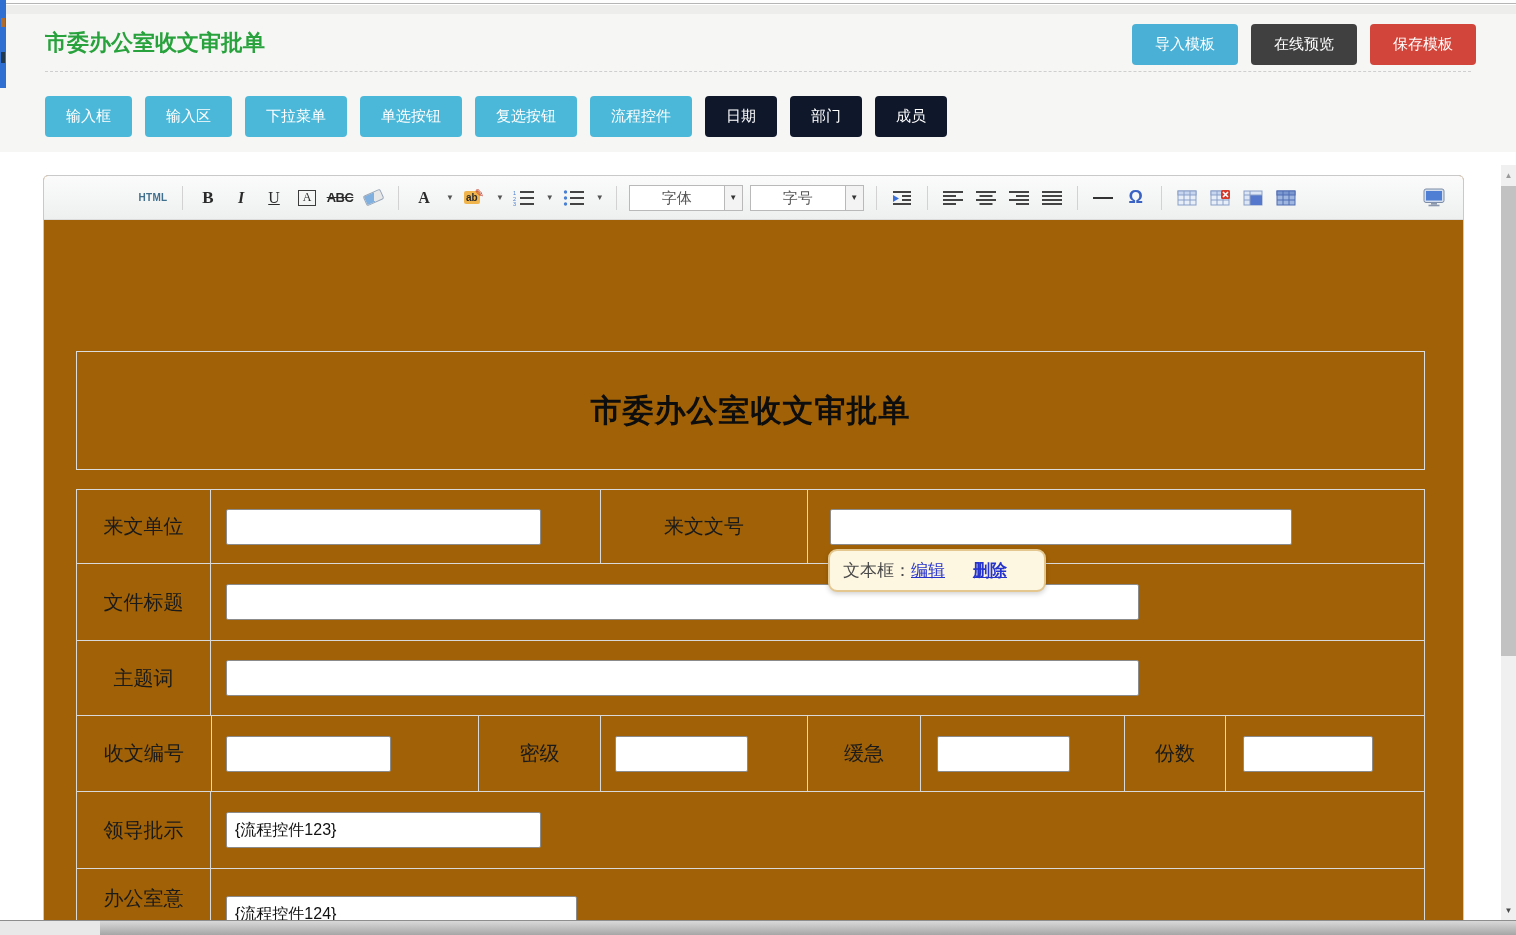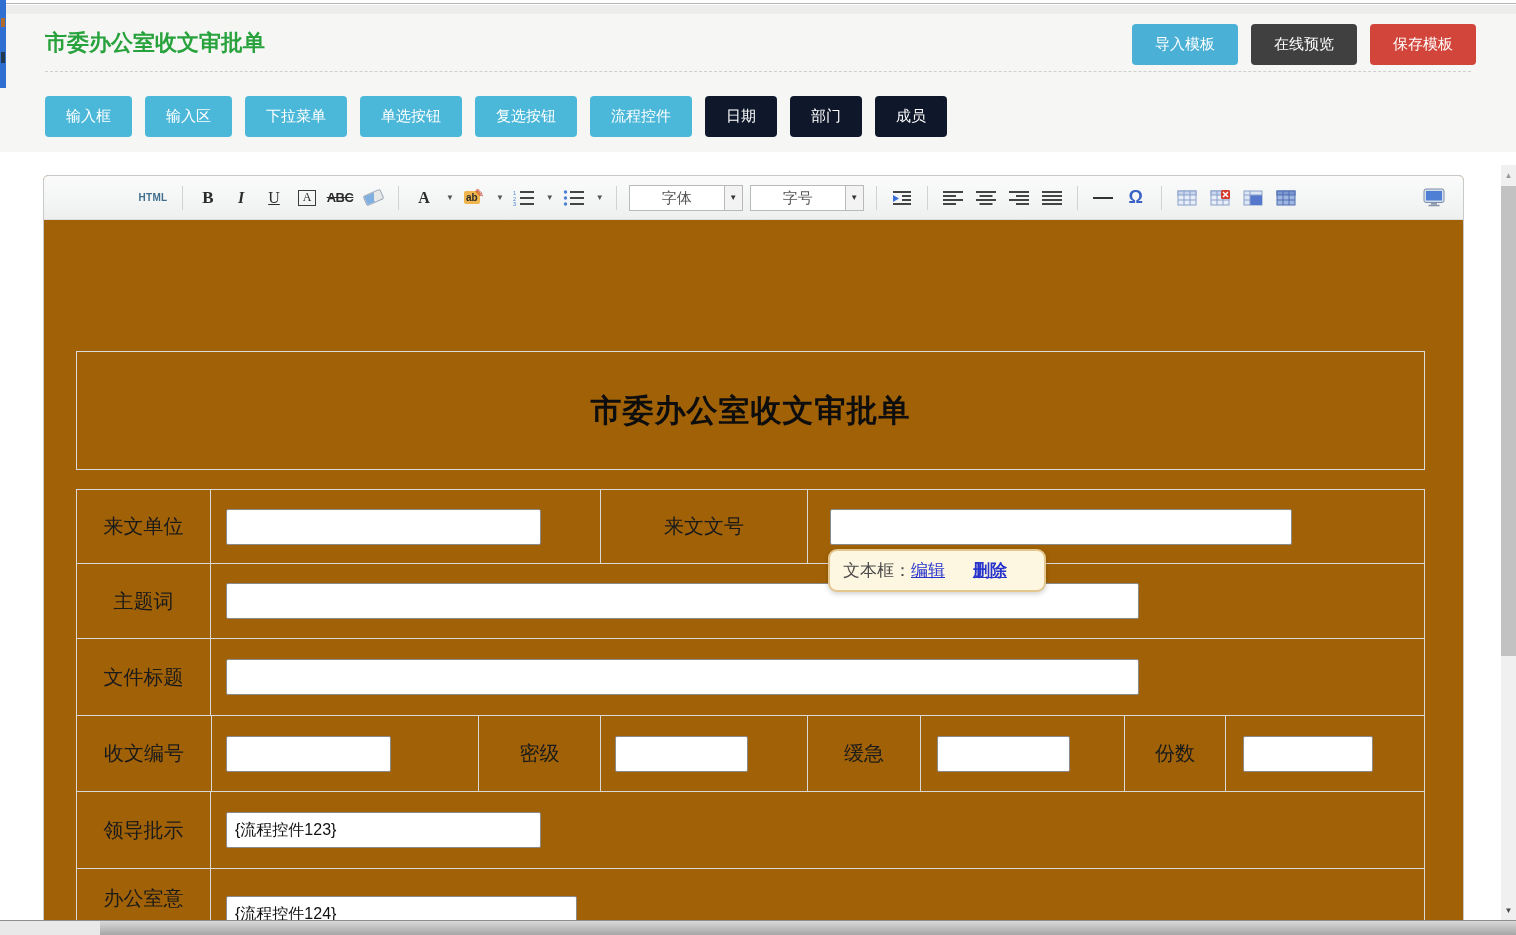--- a/index.html
+++ b/index.html
@@ -262,32 +262,32 @@
     <div class="row r1">
       <div class="cell lab" style="left:0;width:133px">来文单位</div>
       <div class="cell bl" style="left:133px;width:390px">
         <input class="ipt" style="margin-left: 15px; width: 315px;" value="">
       </div>
       <div class="cell lab bl" style="left:523px;width:207px">来文文号</div>
       <div class="cell bl" style="left:730px;width:619px">
         <input class="ipt" style="margin-left: 22px; width: 462px;" value="">
       </div>
     </div>
+    <div class="row r2">
+      <div class="cell lab" style="left:0;width:133px">文件标题</div>
+      <div class="cell bl" style="left:133px;width:1216px">
+        <input class="ipt" style="margin-left: 15px; width: 913px;" value="">
+      </div>
+    </div>
     <div class="row r3">
       <div class="cell lab" style="left:0;width:133px">主题词</div>
       <div class="cell bl" style="left:133px;width:1216px">
         <input class="ipt" style="margin-left: 15px; width: 913px;" value="">
       </div>
     </div>
-    <div class="row r2">
-      <div class="cell lab" style="left:0;width:133px">文件标题</div>
-      <div class="cell bl" style="left:133px;width:1216px">
-        <input class="ipt" style="margin-left: 15px; width: 913px;" value="">
-      </div>
-    </div>
     <div class="row r4">
       <div class="cell lab" style="left:0;width:134px">收文编号</div>
       <div class="cell bl" style="left:134px;width:267px">
         <input class="ipt" style="margin-left: 14px; width: 165px;" value="">
       </div>
       <div class="cell lab bl" style="left:401px;width:122px">密级</div>
       <div class="cell bl" style="left:523px;width:207px">
         <input class="ipt" style="margin-left: 14px; width: 133px;" value="">
       </div>
       <div class="cell lab bl" style="left:730px;width:113px">缓急</div>

